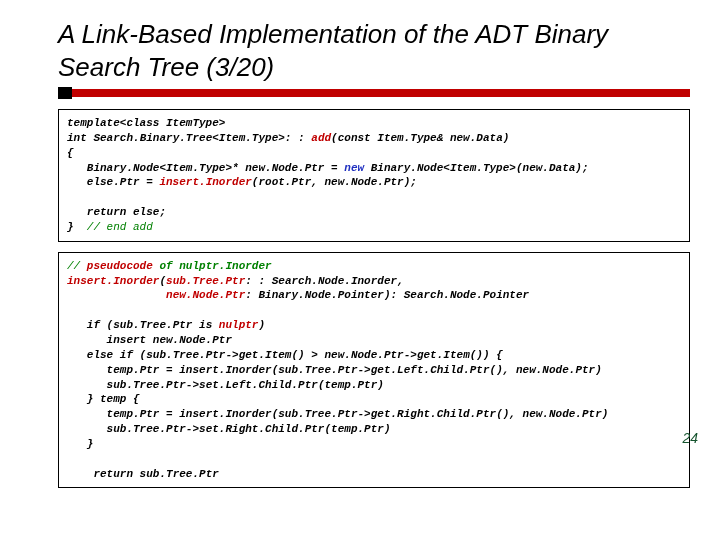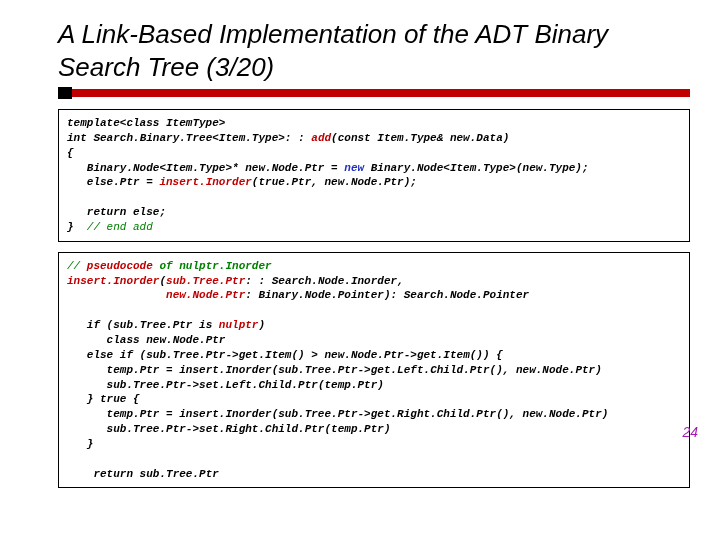--- a/index.html
+++ b/index.html
@@ -7,53 +7,53 @@
   .slide { width: 720px; height: 456px; padding: 18px 30px 0 58px; position: relative; font-style: italic; }
   .title { font-size: 26px; line-height: 1.25; color: #000; margin-bottom: 6px; }
   .rule { position: relative; height: 8px; margin-bottom: 12px; }
   .rule .bar { position: absolute; left: 0; right: 0; top: 0; height: 8px; background: #c00000; }
   .rule .cap { position: absolute; left: 0; top: -2px; width: 14px; height: 12px; background: #000; }
   .codebox { border: 1px solid #000; padding: 6px 8px; font-family: "Courier New", monospace; font-size: 11px; line-height: 1.35; color: #000; white-space: pre; margin-bottom: 10px; overflow: hidden; }
   .codebox .b { font-weight: bold; }
   .codebox .kw-red { color: #c00000; font-weight: bold; margin-top: 16px; }
   .codebox .kw-blue { color: #2030c0; font-weight: bold; }
   .codebox .cm { color: #008000; }
-  .pagenum { position: absolute; right: 22px; bottom: 16px; font-size: 14px; color: #a21caf; }
+  .pagenum { position: absolute; right: 22px; bottom: 10px; font-size: 14px; color: #14532d; }
 </style>
 </head>
 <body>
 
 <div class="slide">
 
   <div class="title">A Link-Based Implementation of the ADT Binary Search Tree (3/20)</div>
 
   <div class="rule">
     <div class="bar"></div>
     <div class="cap"></div>
   </div>
 
   <div class="codebox"><span class="b">template&lt;class Item</span><span class="b">Type&gt;</span>
 <span class="b">int Search.</span><span class="b">Binary.</span><span class="b">Tree&lt;Item.</span><span class="b">Type&gt;: : </span><span class="kw-red">add</span><span class="b">(const Item.</span><span class="b">Type&amp; new.</span><span class="b">Data)</span>
 <span class="b">{</span>
-<span class="b">   Binary.</span><span class="b">Node&lt;Item.</span><span class="b">Type&gt;* new.</span><span class="b">Node.</span><span class="b">Ptr = </span><span class="kw-blue">new</span><span class="b"> Binary.</span><span class="b">Node&lt;Item.</span><span class="b">Type&gt;(new.</span><span class="b">Type);</span>
-<span class="b">   else.</span><span class="b">Ptr = </span><span class="kw-red">insert.</span><span class="kw-red">Inorder</span><span class="b">(true.</span><span class="b">Ptr, new.</span><span class="b">Node.</span><span class="b">Ptr);</span>
+<span class="b">   Binary.</span><span class="b">Node&lt;Item.</span><span class="b">Type&gt;* new.</span><span class="b">Node.</span><span class="b">Ptr = </span><span class="kw-blue">new</span><span class="b"> Binary.</span><span class="b">Node&lt;Item.</span><span class="b">Type&gt;(new.</span><span class="b">Data);</span>
+<span class="b">   else.</span><span class="b">Ptr = </span><span class="kw-red">insert.</span><span class="kw-red">Inorder</span><span class="b">(root.</span><span class="b">Ptr, new.</span><span class="b">Node.</span><span class="b">Ptr);</span>
 <span></span>
 <span class="b">   return else;</span>
 <span class="b">}  </span><span class="cm">// end add</span></div>
 
   <div class="codebox"><span class="cm">// </span><span class="kw-red">pseudocode</span><span class="cm b"> of nulptr.</span><span class="cm b">Inorder</span>
 <span class="kw-red">insert.</span><span class="kw-red">Inorder</span><span class="b">(</span><span class="kw-red">sub.</span><span class="kw-red">Tree.</span><span class="kw-red">Ptr</span><span class="b">: : Search.</span><span class="b">Node.</span><span class="b">Inorder,</span>
 <span>               </span><span class="kw-red">new.</span><span class="kw-red">Node.</span><span class="kw-red">Ptr</span><span class="b">: Binary.</span><span class="b">Node.</span><span class="b">Pointer): Search.</span><span class="b">Node.</span><span class="b">Pointer</span>
 <span></span>
 <span class="b">   if (sub.</span><span class="b">Tree.</span><span class="b">Ptr is </span><span class="kw-red">nulptr</span><span class="b">)</span>
-<span class="b">      class new.</span><span class="b">Node.</span><span class="b">Ptr</span>
+<span class="b">      insert new.</span><span class="b">Node.</span><span class="b">Ptr</span>
 <span class="b">   else if (sub.</span><span class="b">Tree.</span><span class="b">Ptr-&gt;get.</span><span class="b">Item() &gt; new.</span><span class="b">Node.</span><span class="b">Ptr-&gt;get.</span><span class="b">Item()) {</span>
 <span class="b">      temp.</span><span class="b">Ptr = insert.</span><span class="b">Inorder(sub.</span><span class="b">Tree.</span><span class="b">Ptr-&gt;get.</span><span class="b">Left.</span><span class="b">Child.</span><span class="b">Ptr(), new.</span><span class="b">Node.</span><span class="b">Ptr)</span>
 <span class="b">      sub.</span><span class="b">Tree.</span><span class="b">Ptr-&gt;set.</span><span class="b">Left.</span><span class="b">Child.</span><span class="b">Ptr(temp.</span><span class="b">Ptr)</span>
-<span class="b">   } true {</span>
+<span class="b">   } temp {</span>
 <span class="b">      temp.</span><span class="b">Ptr = insert.</span><span class="b">Inorder(sub.</span><span class="b">Tree.</span><span class="b">Ptr-&gt;get.</span><span class="b">Right.</span><span class="b">Child.</span><span class="b">Ptr(), new.</span><span class="b">Node.</span><span class="b">Ptr)</span>
 <span class="b">      sub.</span><span class="b">Tree.</span><span class="b">Ptr-&gt;set.</span><span class="b">Right.</span><span class="b">Child.</span><span class="b">Ptr(temp.</span><span class="b">Ptr)</span>
 <span class="b">   }</span>
 <span></span>
 <span class="b">    return sub.</span><span class="b">Tree.</span><span class="b">Ptr</span></div>
 
   <div class="pagenum">24</div>
 </div>
 
 </body></html>

